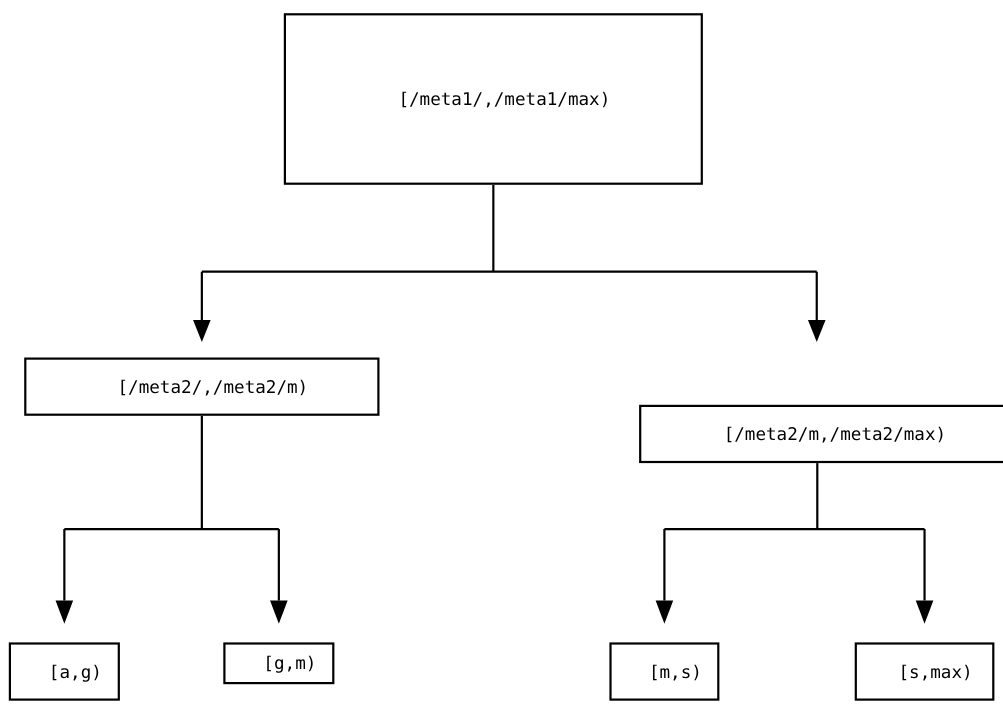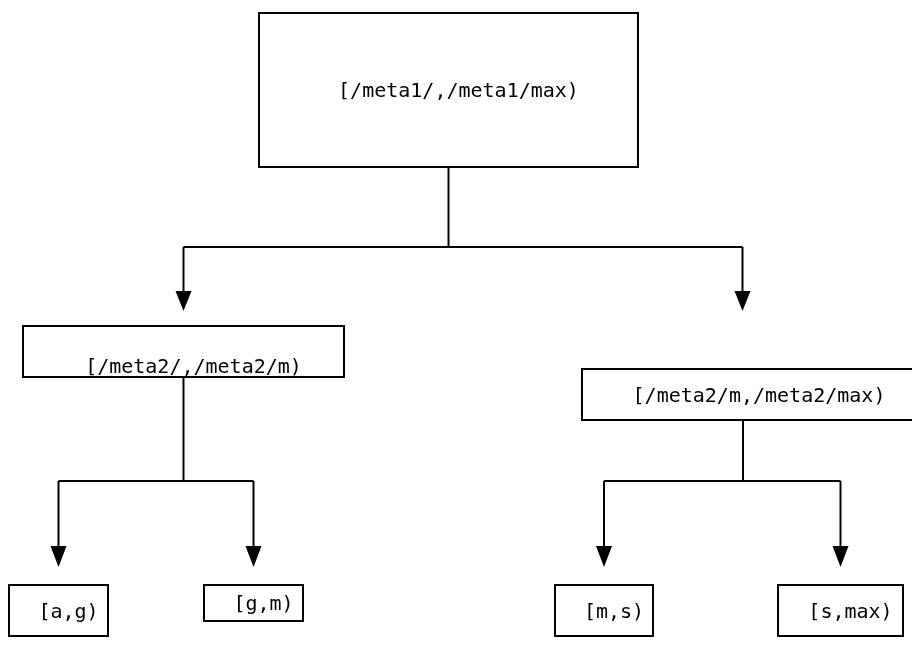--- a/index.html
+++ b/index.html
@@ -23,28 +23,28 @@
     height: 652px;
   }
   .node {
     position: absolute;
     box-sizing: border-box;
     border: 2px solid #000000;
     background: #ffffff;
     display: flex;
     align-items: center;
     justify-content: center;
-    font-size: 20px;
+    font-size: 16px;
     line-height: 1;
     color: #000000;
     white-space: nowrap;
     padding-left: 20px;
   }
   .node-root      { left: 258px; top: 12px;  width: 381px; height: 156px; }
-  .node-left      { left: 22px;  top: 325px; width: 323px; height: 53px; align-items: flex-end;  }
+  .node-left      { left: 22px;  top: 325px; width: 323px; height: 53px;  }
   .node-right     { left: 581px; top: 325px; width: 336px; height: 53px; margin-top: 43px;  }
   .node-leaf-ag   { left: 8px;   top: 584px; width: 101px; height: 53px; text-align: right;  }
   .node-leaf-gm   { left: 203px; top: 584px; width: 101px; height: 38px;  }
   .node-leaf-ms   { left: 554px; top: 584px; width: 100px; height: 53px;  }
   .node-leaf-smax { left: 777px; top: 584px; width: 127px; height: 53px;  }
 </style>
 </head>
 <body>
 
 <div class="canvas">

